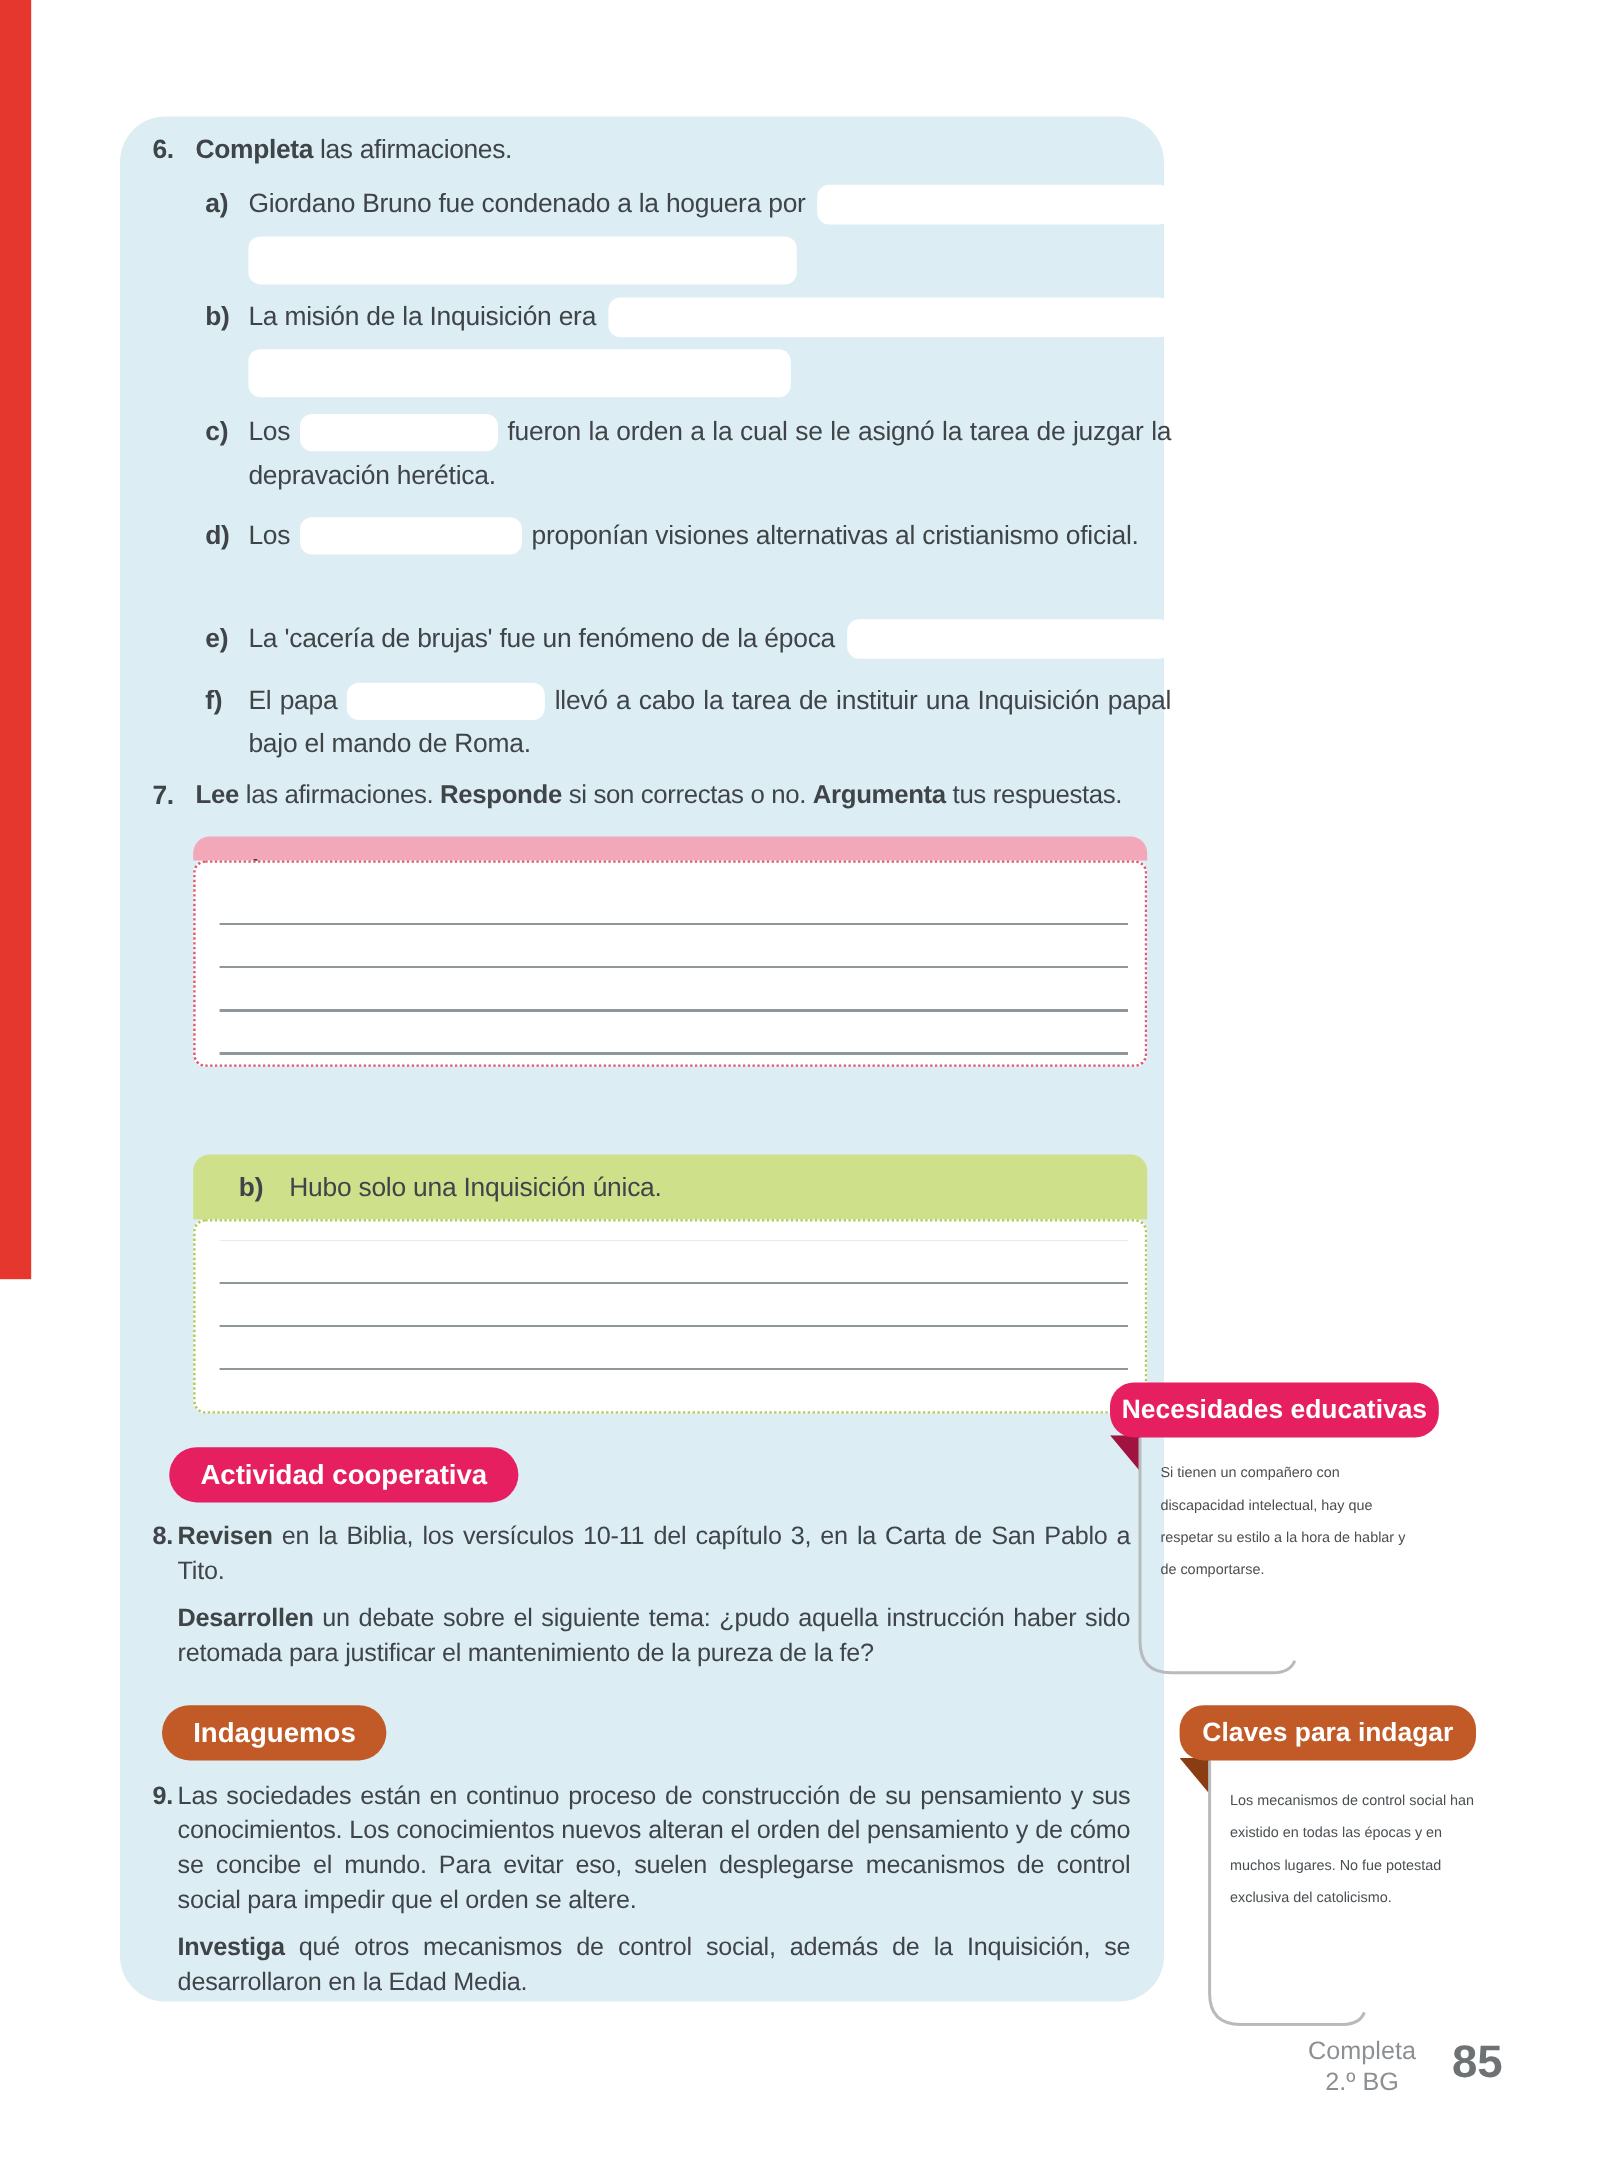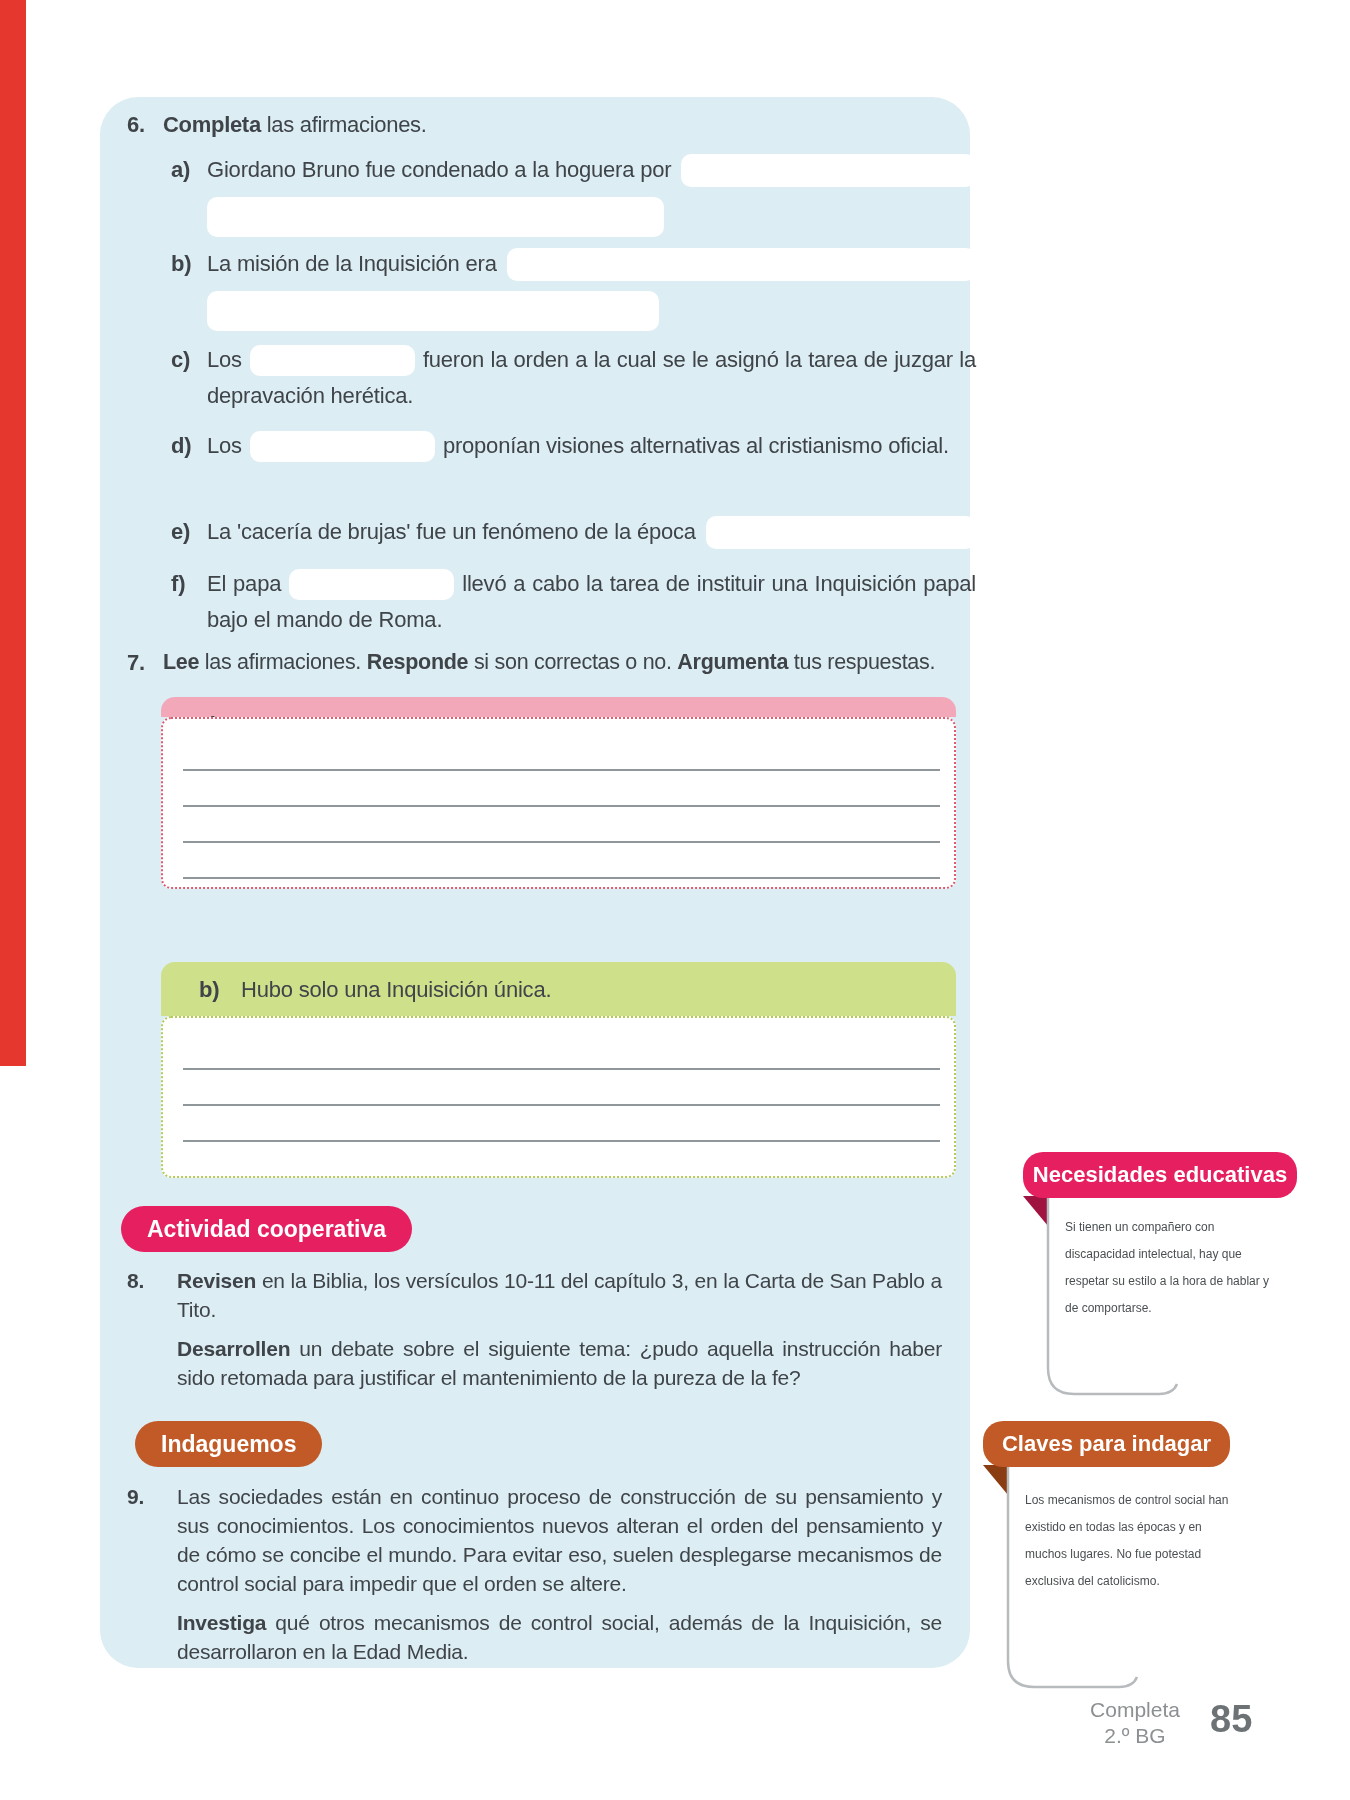--- a/index.html
+++ b/index.html
@@ -35,21 +35,21 @@
   .rules{position:absolute;left:20px;right:14px;top:16px;bottom:6px;
          background-image:repeating-linear-gradient(to bottom,transparent 0px,transparent 34px,#90979b 34px,#90979b 36px);}
 
   .pill{position:absolute;height:46px;border-radius:23px;display:flex;align-items:center;justify-content:center;
         padding:0 26px;color:#ffffff;font-weight:bold;font-size:23px;white-space:nowrap;}
   .pill.pink{background:#e61f60;}
   .pill.orange{background:#c15a27;}
 
   .numblock{position:absolute;font-size:21px;line-height:29px;letter-spacing:-0.2px;}
   .numblock .num{position:absolute;left:0;top:0;font-size:21px;}
-  .numblock .ntext{margin-left:50px;text-align:justify;}
+  .numblock .ntext{margin-left:21px;text-align:justify;}
   .numblock p{margin:0;}
   .numblock p.gap{margin-top:10px;}
   .numblock b{font-weight:bold;}
 
   .scard{position:absolute;}
   .sbadge{position:relative;height:46px;border-radius:20px;display:flex;align-items:center;justify-content:center;
           color:#ffffff;font-weight:bold;font-size:22px;white-space:nowrap;z-index:2;}
   .sbadge.pink{background:#e61f60;}
   .sbadge.orange{background:#c15a27;}
   .bubble{position:absolute;left:0;top:44px;z-index:1;}
@@ -144,21 +144,21 @@
   <div class="qbox" style="left:161px;top:962px;width:795px;">
     <div class="qhead green">
       <span class="qlabel">b)</span>
       <div class="qtext" style="text-align:left;">Hubo solo una Inquisición única.</div>
     </div>
     <div class="qbody greendot" style="height:158px;">
       <div class="rules"></div>
     </div>
   </div>
 
-  <div class="pill pink" style="left:121px;top:1206px;">
+  <div class="pill pink" style="left:141px;top:1206px;">
     <span>Actividad cooperativa</span>
   </div>
 
   <div class="numblock" style="left:127px;top:1266px;width:815px;">
     <span class="num">8.</span>
     <div class="ntext">
       <p><b>Revisen</b><span> en la Biblia, los versículos 10-11 del capítulo 3, en la Carta de San Pablo a Tito.</span></p>
       <p class="gap"><b>Desarrollen</b><span> un debate sobre el siguiente tema: ¿pudo aquella instrucción haber sido retomada para justificar el mantenimiento de la pureza de la fe?</span></p>
     </div>
   </div>
@@ -168,21 +168,21 @@
   </div>
 
   <div class="numblock" style="left:127px;top:1482px;width:815px;">
     <span class="num">9.</span>
     <div class="ntext">
       <p><span>Las sociedades están en continuo proceso de construcción de su pensamiento y sus conocimientos. Los conocimientos nuevos alteran el orden del pensamiento y de cómo se concibe el mundo. Para evitar eso, suelen desplegarse mecanismos de control social para impedir que el orden se altere.</span></p>
       <p class="gap"><b>Investiga</b><span> qué otros mecanismos de control social, además de la Inquisición, se desarrollaron en la Edad Media.</span></p>
     </div>
   </div>
 
-  <div class="scard" style="left:1023px;top:1152px;width:300px;height:260px;">
+  <div class="scard" style="left:925px;top:1152px;width:300px;height:260px;">
     <div class="sbadge pink" style="width:274px;">
       <span>Necesidades educativas</span>
     </div>
     <svg class="bubble" width="300" height="212" viewBox="0 0 300 212">
       <polygon class="fold-pink" points="0,0 25,0 25,30"></polygon>
       <path class="bline" d="M25,2 L25,172 Q25,198 51,198 L136,198 q14,0 18,-10"></path>
     </svg>
     <div class="sbody" style="top:62px;width:212px;">Si tienen un compañero con discapacidad intelectual, hay que respetar su estilo a la hora de hablar y de comportarse.</div>
   </div>
 

